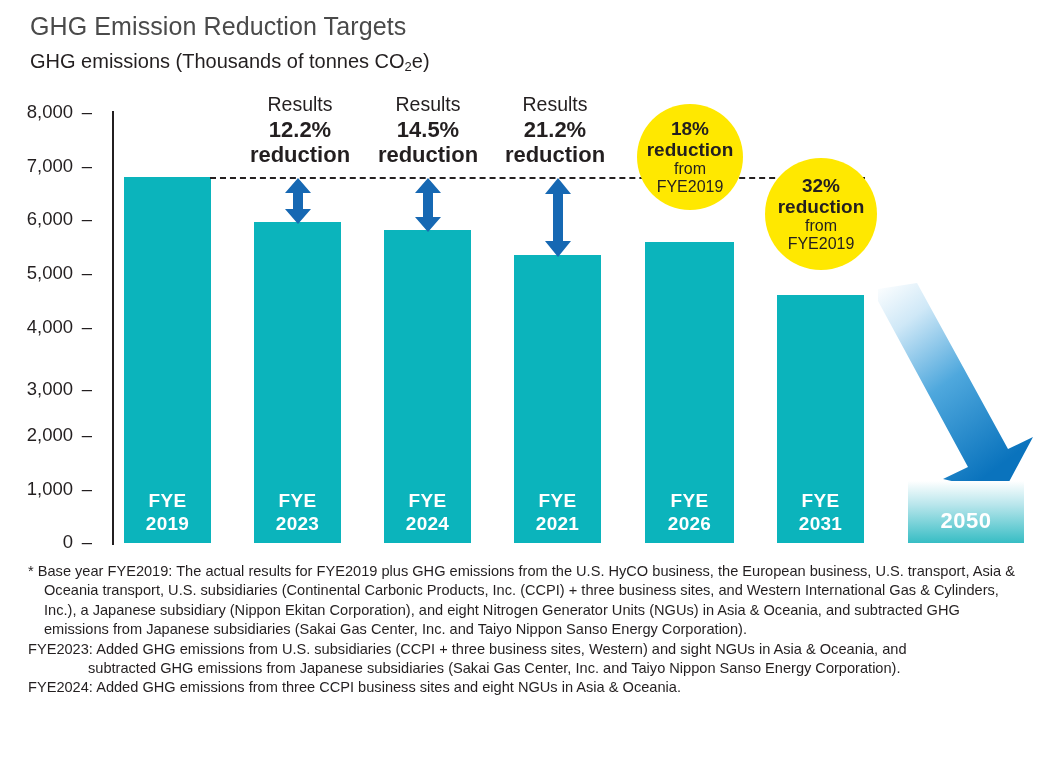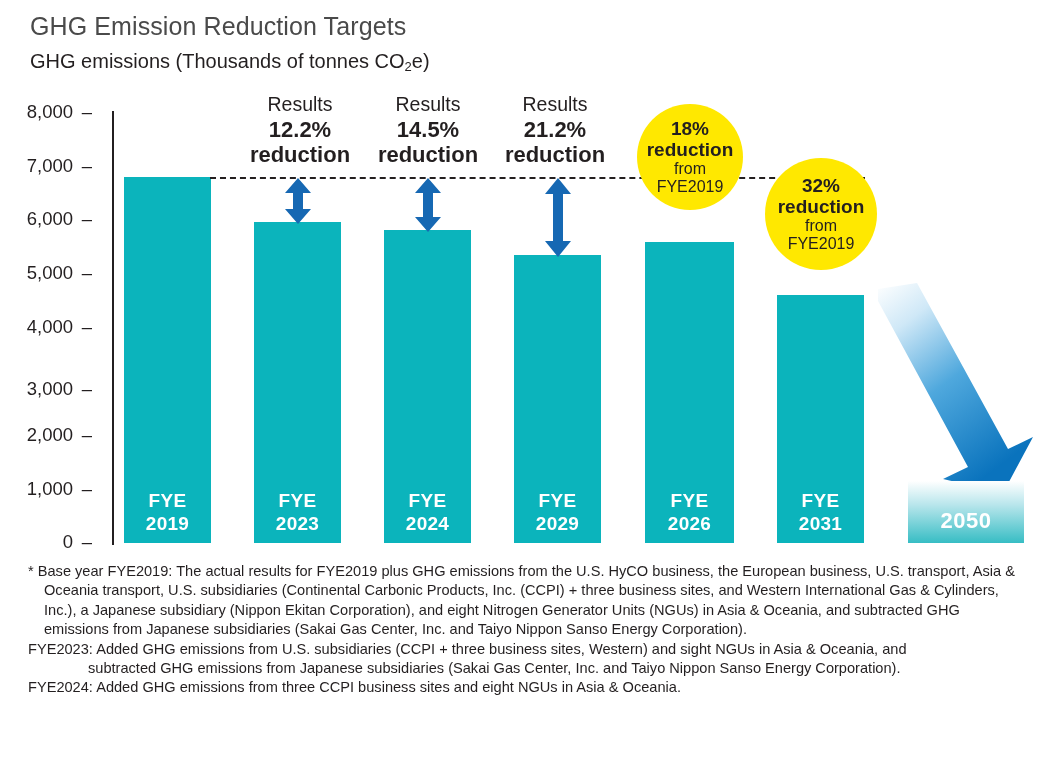--- a/index.html
+++ b/index.html
@@ -122,21 +122,21 @@
   <div class="bar" style="left:124px;top:177px;width:87px;height:366px;">
     <span class="bar-label"><span>FYE</span><br><span>2019</span></span>
   </div>
   <div class="bar" style="left:254px;top:222px;width:87px;height:321px;">
     <span class="bar-label"><span>FYE</span><br><span>2023</span></span>
   </div>
   <div class="bar" style="left:384px;top:230px;width:87px;height:313px;">
     <span class="bar-label"><span>FYE</span><br><span>2024</span></span>
   </div>
   <div class="bar" style="left:514px;top:255px;width:87px;height:288px;">
-    <span class="bar-label"><span>FYE</span><br><span>2029</span></span>
+    <span class="bar-label"><span>FYE</span><br><span>2021</span></span>
   </div>
   <div class="bar" style="left:645px;top:242px;width:89px;height:301px;">
     <span class="bar-label"><span>FYE</span><br><span>2026</span></span>
   </div>
   <div class="bar" style="left:777px;top:295px;width:87px;height:248px;">
     <span class="bar-label"><span>FYE</span><br><span>2031</span></span>
   </div>
 
   <div id="baseline-dashed"></div>
 

